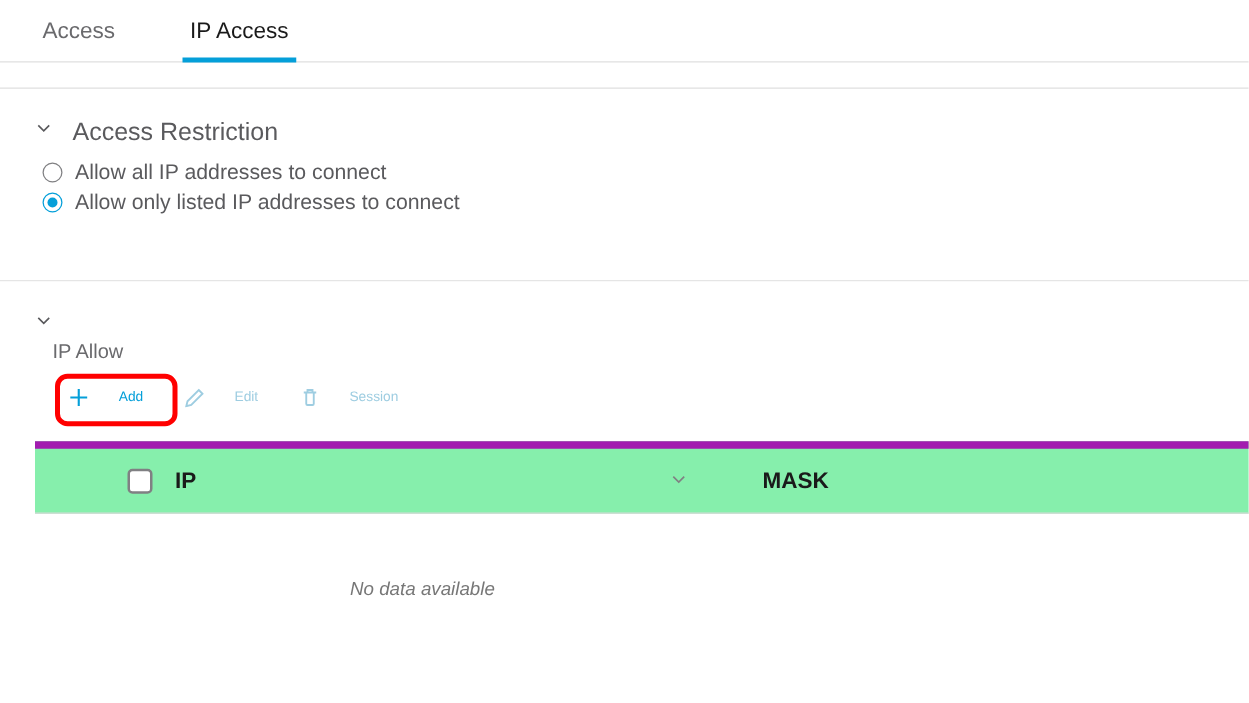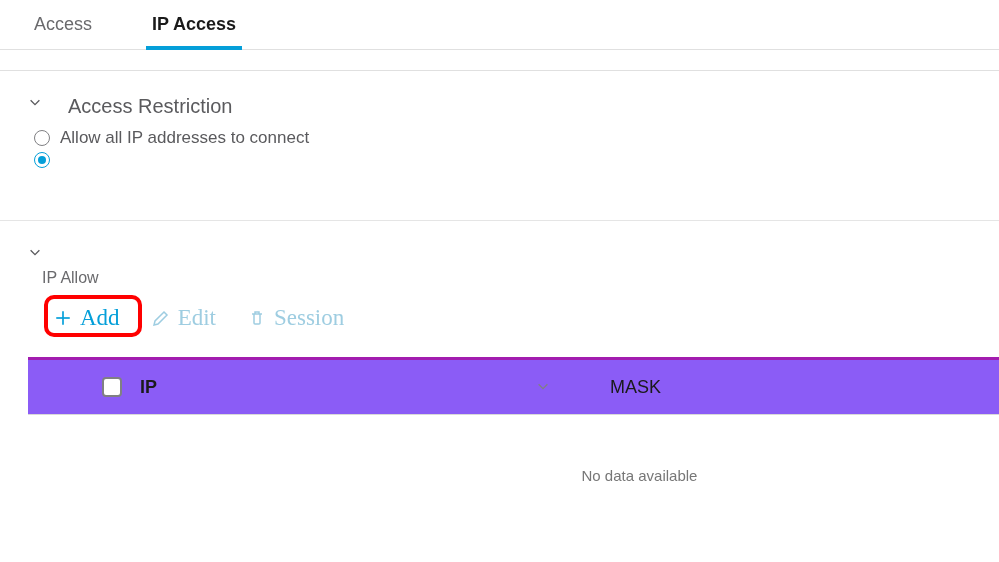--- a/index.html
+++ b/index.html
@@ -18,21 +18,21 @@
     }
     .tab {
       padding: 14px 6px 14px 6px;
       color: #6a6a6d;
       cursor: pointer;
       font-size: 18px;
       position: relative;
     }
     .tab.active {
       color: #1a1a1a;
-      font-weight: 700;
+      font-weight: 400;
     }
     .tab.active::after {
       content: "";
       position: absolute;
       bottom: -1px;
       left: 0;
       right: 0;
       height: 4px;
       background: #049fd9;
     }
@@ -40,21 +40,21 @@
       height: 1px;
       background: #e0e0e0;
       margin-top: 20px;
     }
     .section {
       padding: 24px 28px 12px 28px;
     }
     .section-header {
       display: flex;
       align-items: flex-start;
-      gap: 26px;
+      gap: 16px;
       margin-bottom: 10px;
     }
     .section-title {
       font-size: 20px;
       color: #5a5a5d;
       font-weight: 400;
     }
     .chevron-down-icon {
       width: 14px;
       height: 14px;
@@ -107,26 +107,25 @@
       display: flex;
       align-items: center;
       gap: 32px;
       margin: 18px 0 14px 0;
       padding-left: 26px;
       position: relative;
     }
     .toolbar-btn {
       display: inline-flex;
       align-items: center;
-      gap: 8px;
-      font-size: 23px;
+      gap: 23px;
+      font-size: 11px;
       cursor: pointer;
       background: none;
       border: none;
-      font-family: Liberation Serif, serif;
     }
     .toolbar-btn .icon {
       width: 18px;
       height: 18px;
       display: inline-flex;
       align-items: center;
       justify-content: center;
     }
     .btn-add { color: #049fd9; }
     .btn-edit, .btn-delete { color: #9ecde1; }
@@ -136,22 +135,22 @@
       top: -10px;
       width: 98px;
       height: 42px;
       border: 4px solid #ff0000;
       border-radius: 10px;
       pointer-events: none;
     }
     .table-header {
       display: flex;
       align-items: center;
-      background: #8b5cf6;
-      border-top: 3px solid #a21caf;
+      background: #86efac;
+      border-top: 6px solid #a21caf;
       border-bottom: 1px solid #d9d9d9;
       height: 58px;
       padding-left: 56px;
       margin-left: 28px;
     }
     .th-checkbox {
       width: 56px;
       display: flex;
       align-items: center;
       justify-content: center;
@@ -167,36 +166,37 @@
     .th-ip {
       flex: 0 0 430px;
       font-weight: 700;
       font-size: 18px;
       color: #1a1a1a;
       display: flex;
       align-items: center;
       gap: 8px;
     }
     .th-mask {
-      font-weight: 400;
+      font-weight: 700;
       font-size: 18px;
       color: #1a1a1a;
       margin-left: 40px;
     }
     .sort-chevron {
       margin-left: auto;
       margin-right: 20px;
       color: #808083;
     }
     .table-empty {
-      text-align: center;
+      text-align: left;
       padding: 52px 0 20px 0;
       color: #777;
       font-size: 15px;
       margin-left: 280px;
+      font-style: italic;
     }
   </style>
 </head>
 <body>
 
 <div class="tabs">
   <div class="tab">Access</div>
   <div class="tab active">IP Access</div>
 </div>
 
@@ -213,20 +213,21 @@
   </div>
   <div class="radio-group">
     <div class="radio-row">
       <span class="radio-outer"></span>
       <span>Allow all IP addresses to connect</span>
     </div>
     <div class="radio-row">
       <span class="radio-outer selected">
           <span class="radio-inner"></span>
         </span>
+      <span>Allow only listed IP addresses to connect</span>
     </div>
   </div>
 </div>
 
 <div class="divider"></div>
 
 <div class="section">
   <div class="section-header">
     <span class="chevron-down-icon">
       <svg viewBox="0 0 16 16" width="14" height="14" stroke="#5a5a5d" stroke-width="1.5" fill="none">

